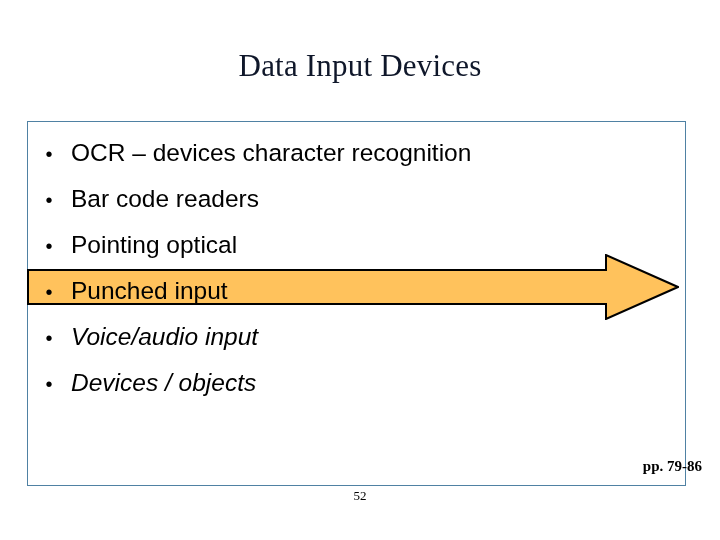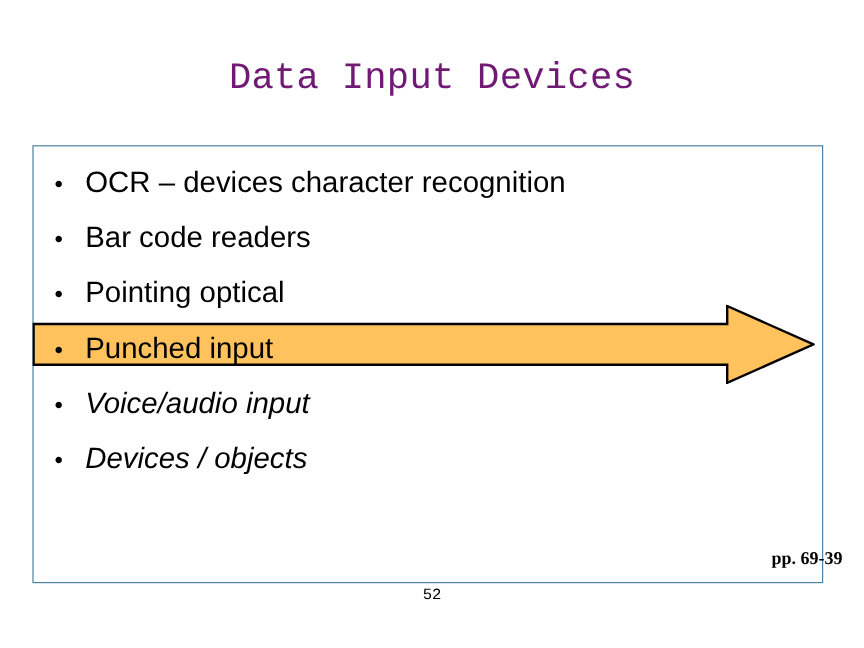--- a/index.html
+++ b/index.html
@@ -19,22 +19,22 @@
     height: 540px;
     background: #ffffff;
   }
   .slide-title {
     position: absolute;
     left: 0;
     top: 48px;
     width: 720px;
     text-align: center;
     font-size: 31px;
-    color: #701a75;
-    font-family: Liberation Mono, monospace;
+    color: #0f172a;
+    font-family: Liberation Serif, serif;
     letter-spacing: 0.2px;
   }
   .content-box {
     position: absolute;
     left: 27px;
     top: 121px;
     width: 659px;
     height: 365px;
     border: 1px solid #4f81a3;
     box-sizing: border-box;
@@ -89,21 +89,21 @@
     color: #000000;
   }
   .slide-number {
     position: absolute;
     left: 0;
     top: 488px;
     width: 720px;
     text-align: center;
     font-size: 13px;
     color: #000000;
-    font-family: Liberation Mono, monospace;
+    font-family: Liberation Serif, serif;
   }
 </style>
 </head>
 <body>
 
 <div class="slide">
 
   <div class="slide-title">Data Input Devices</div>
 
   <div class="content-box"></div>
@@ -132,17 +132,17 @@
     <li class="bullet-item italic">
       <span class="bullet-dot">•</span>
       <span class="bullet-text">Voice/audio input</span>
     </li>
     <li class="bullet-item italic">
       <span class="bullet-dot">•</span>
       <span class="bullet-text">Devices / objects</span>
     </li>
   </ul>
 
-  <div class="page-ref">pp. 69-39</div>
+  <div class="page-ref">pp. 79-86</div>
 
   <div class="slide-number">52</div>
 
 </div>
 
 </body></html>

